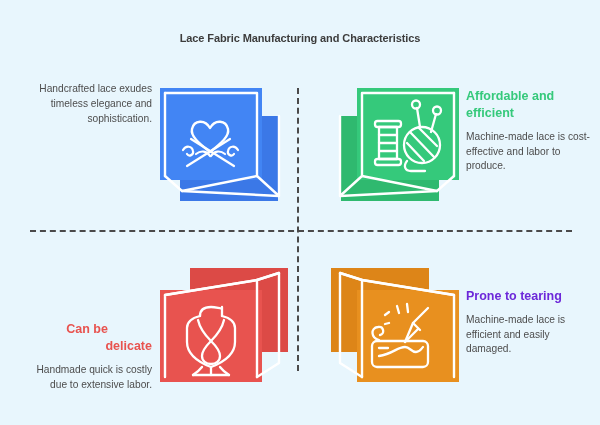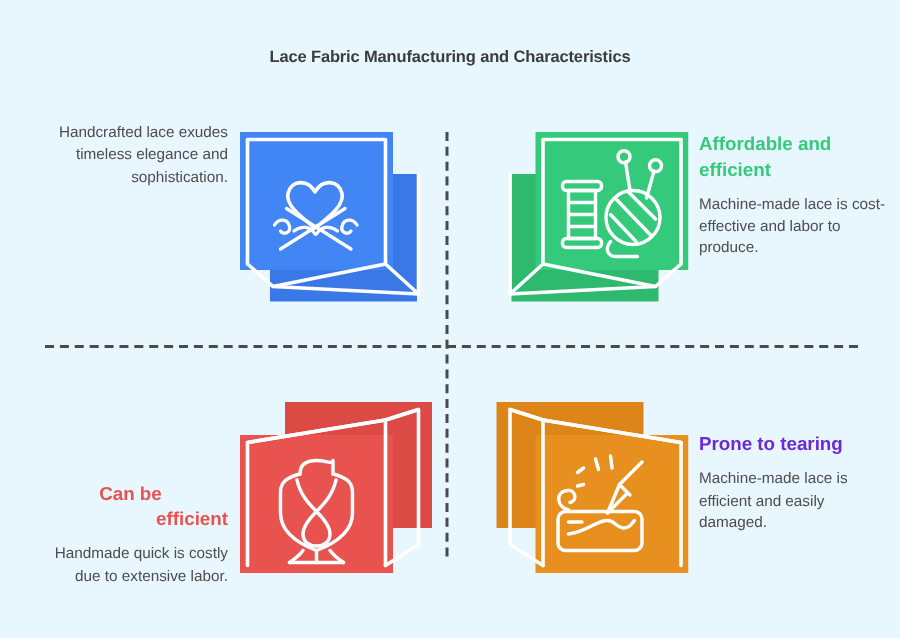--- a/index.html
+++ b/index.html
@@ -176,21 +176,21 @@
   </div>
 
   <div class="textblock right" id="tb-affordable">
     <div class="tb-head" style="color:#35c97b">Affordable and efficient</div>
     <div class="tb-body">Machine-made lace is cost-effective and labor to produce.</div>
   </div>
 
   <div class="textblock left" id="tb-expensive">
     <div class="tb-head" style="color:#e8534f">
       <span class="tb-head-line1">Can be</span>
-      <span class="tb-head-line2">efficient</span>
+      <span class="tb-head-line2">delicate</span>
     </div>
     <div class="tb-body">Handmade quick is costly due to extensive labor.</div>
   </div>
 
   <div class="icon-art" id="art-red" style="left:160px; top:268px;">
     <svg width="132" height="118" viewBox="0 0 132 118">
 
       <rect x="30" y="0" width="98" height="84" fill="#dc4a46"></rect>
 
       <rect x="0" y="22" width="102" height="92" fill="#e8534f"></rect>

